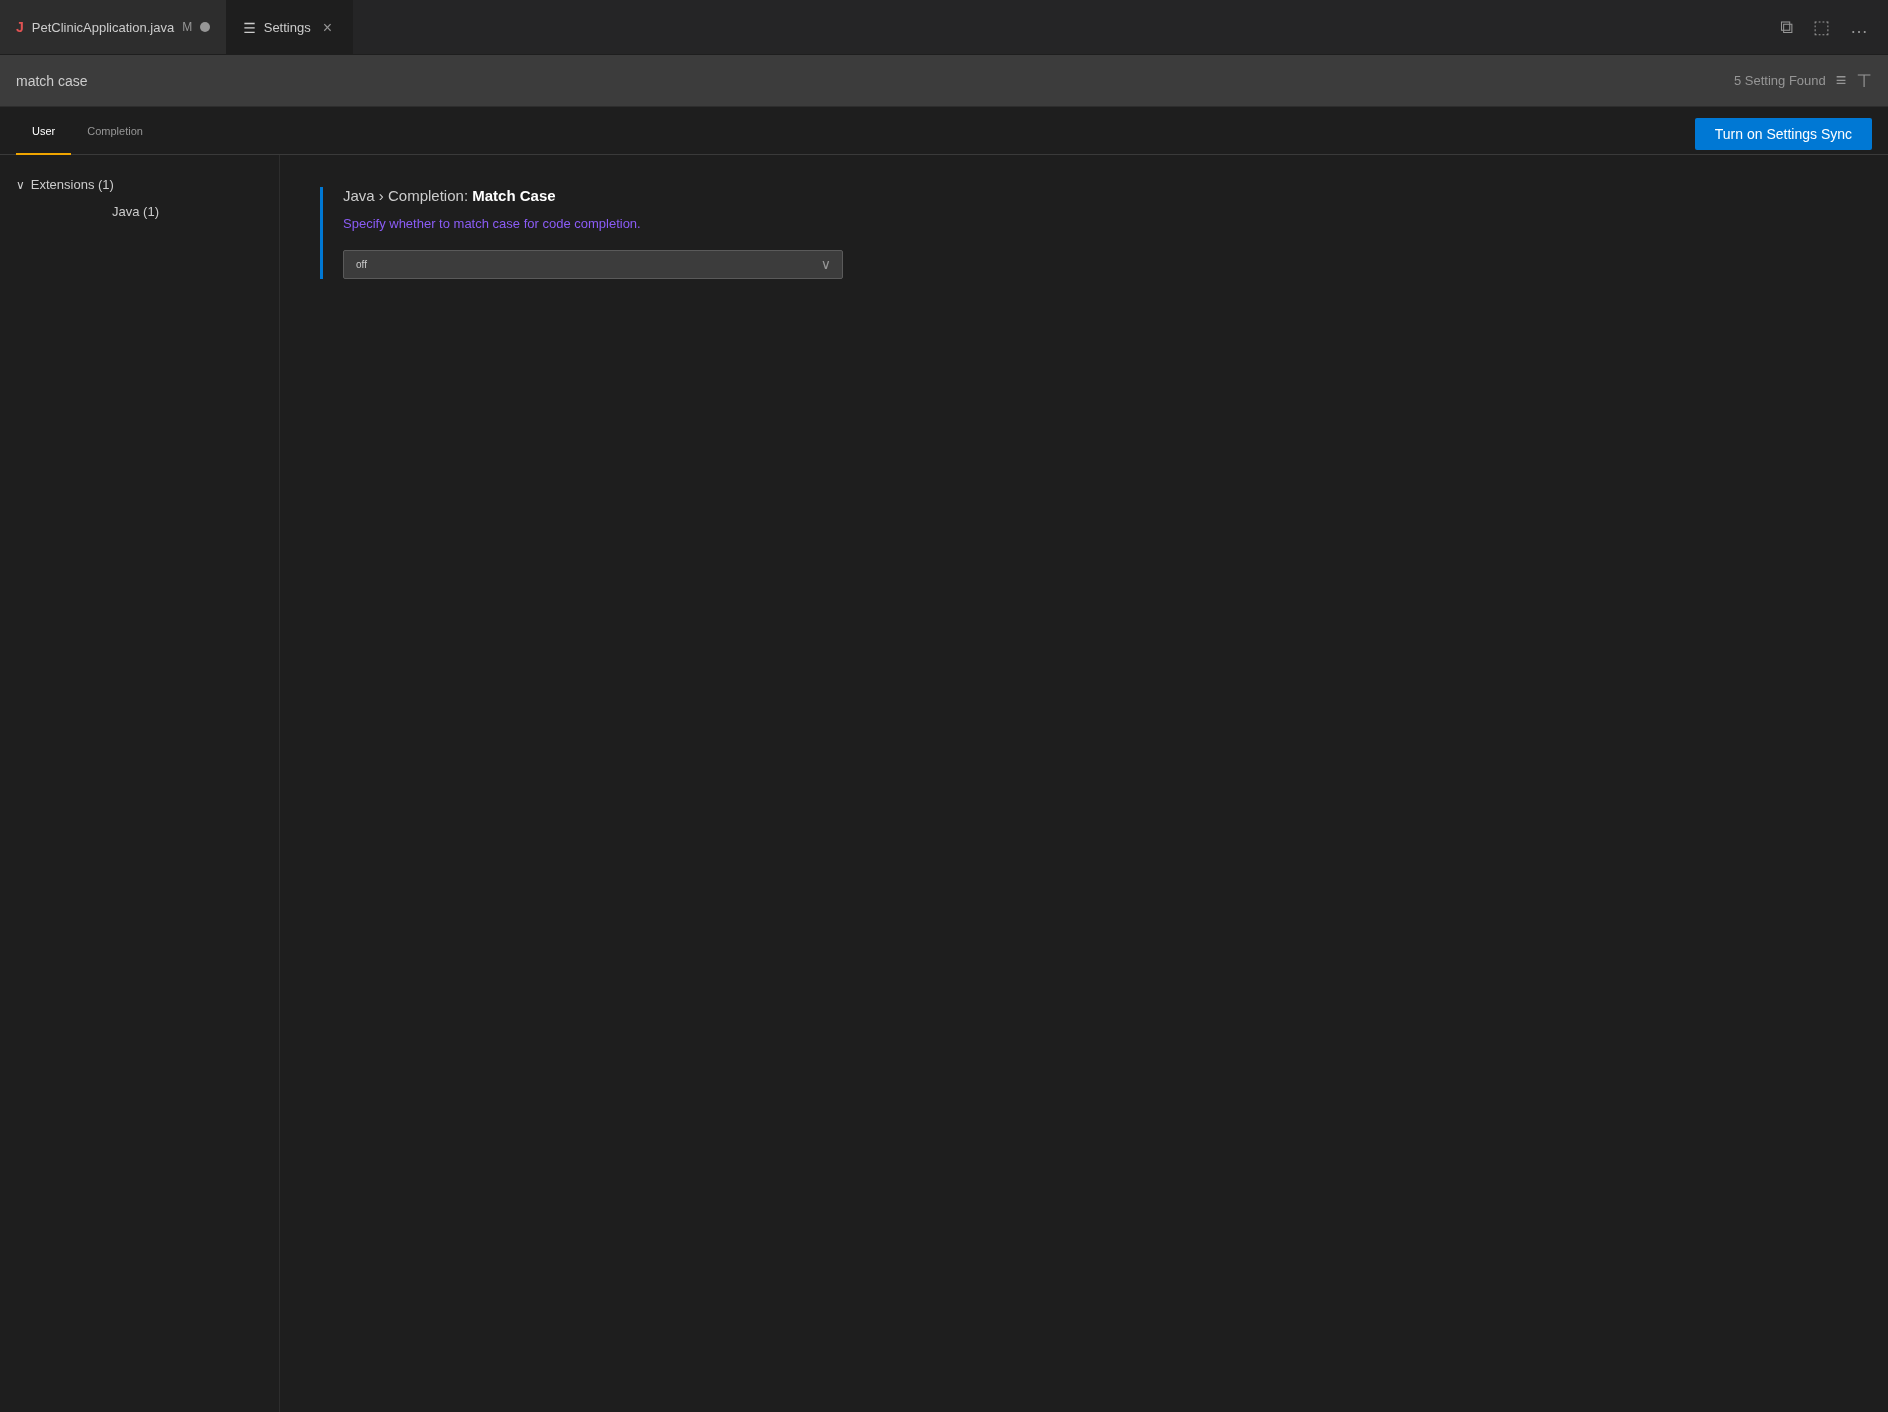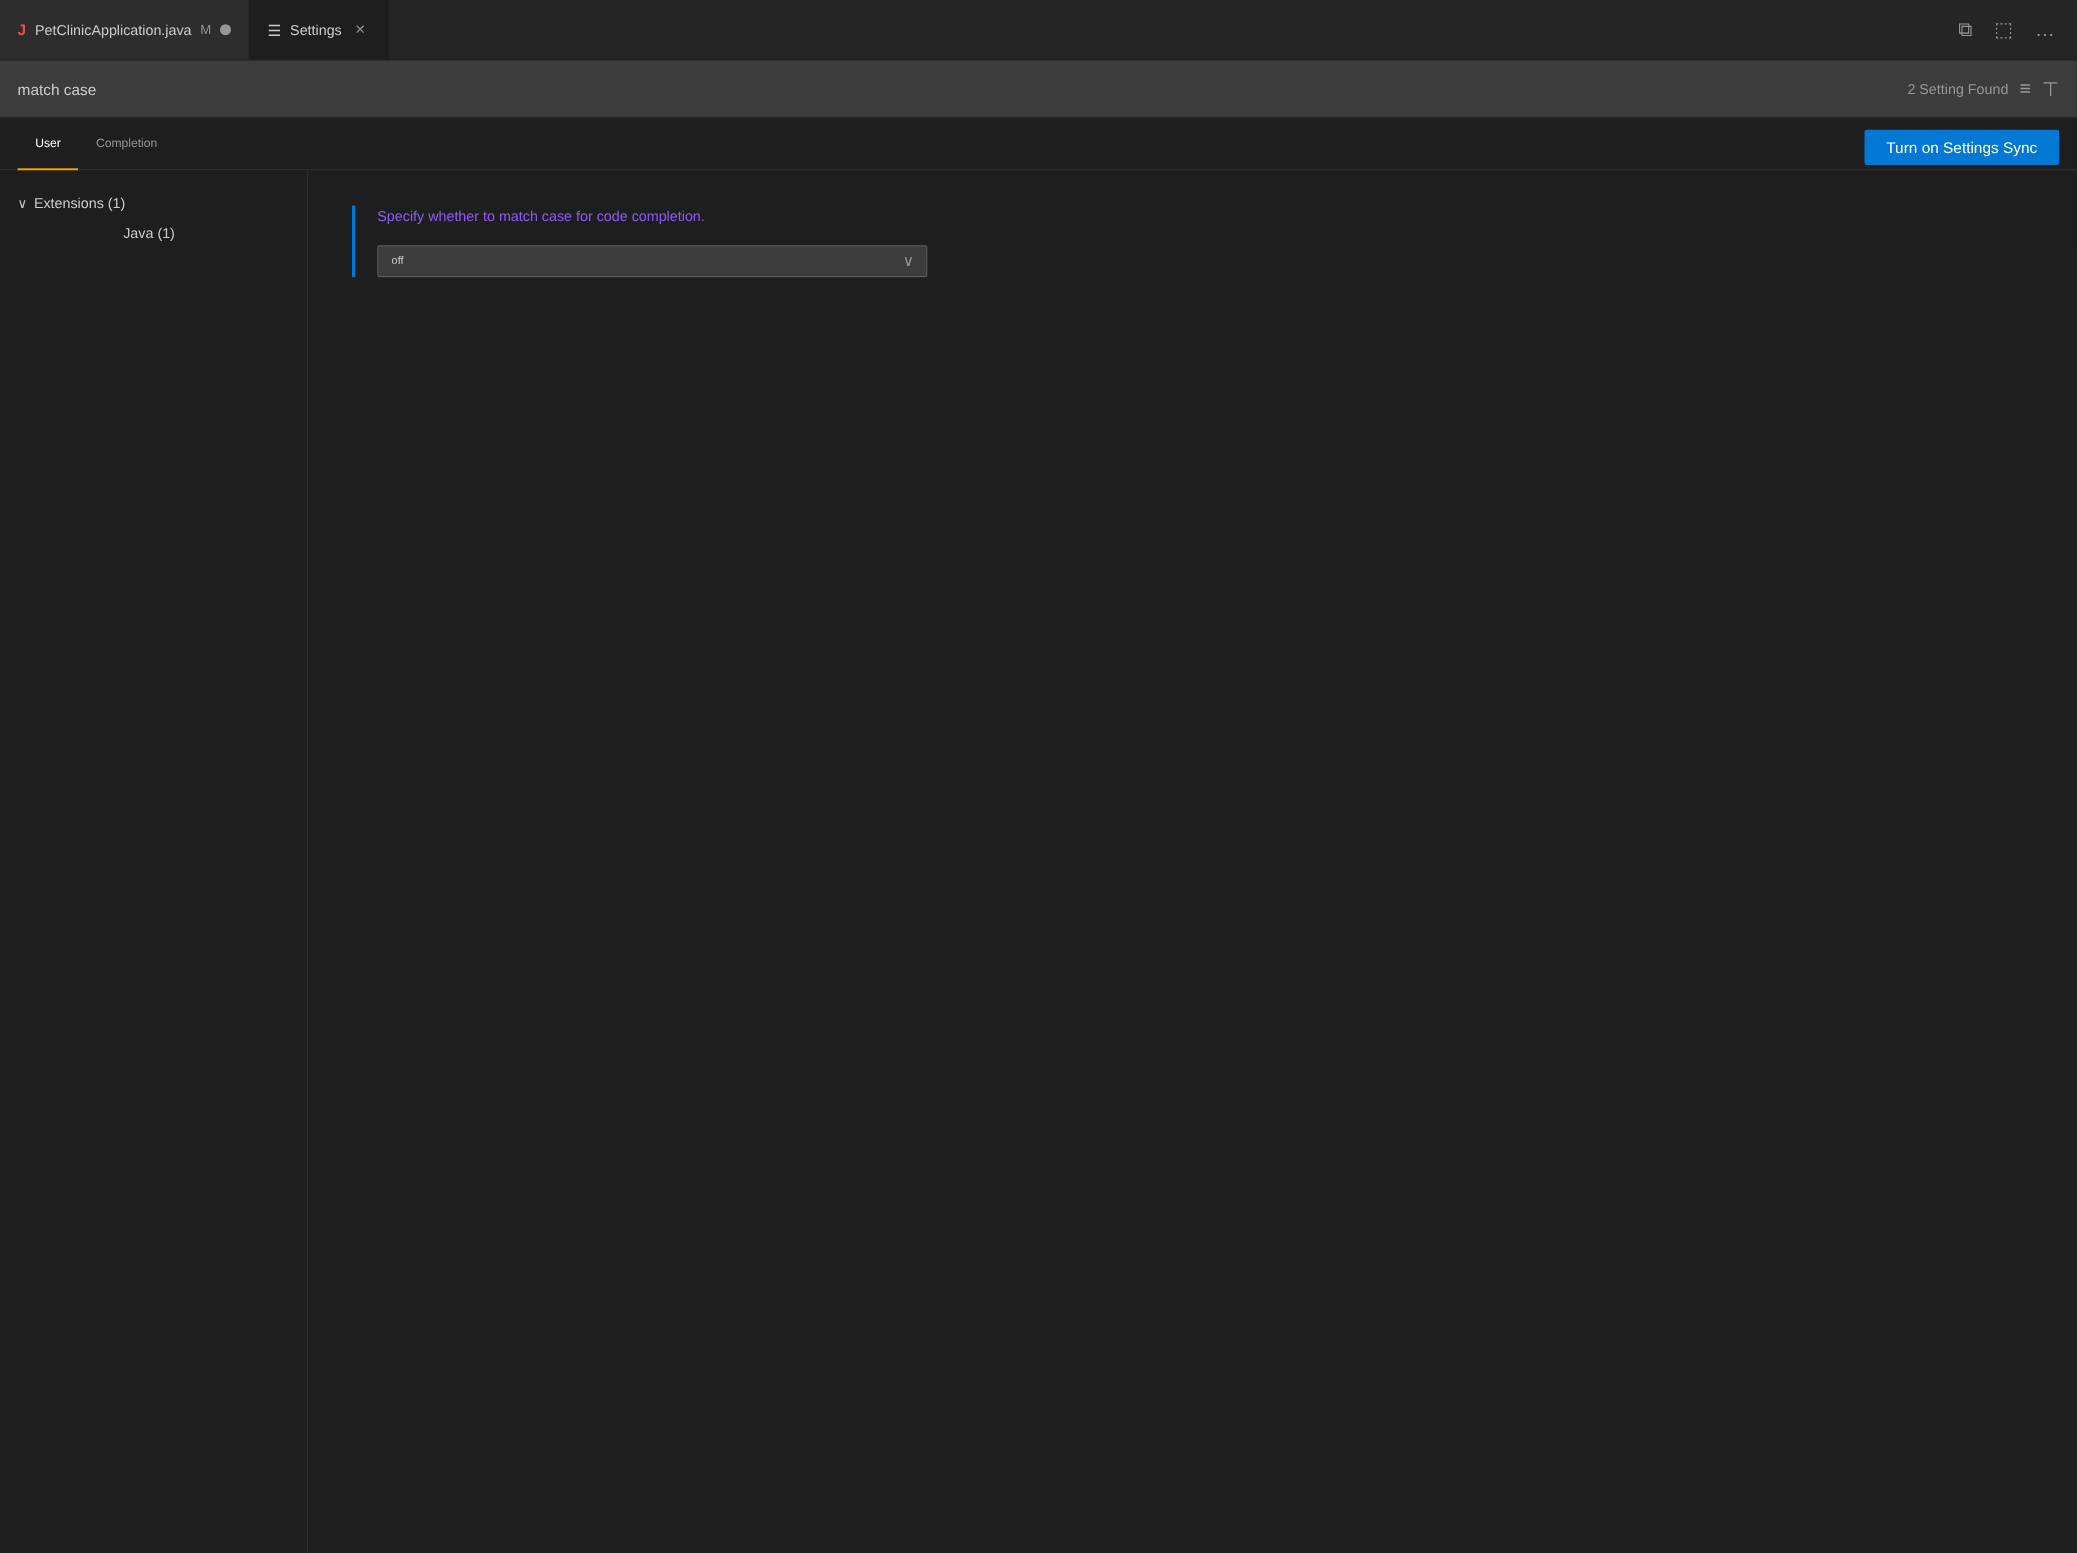--- a/index.html
+++ b/index.html
@@ -315,21 +315,21 @@
   <div class="tab-bar-right">
     <span class="icon-btn">⧉</span>
     <span class="icon-btn">⬚</span>
     <span class="icon-btn">…</span>
   </div>
 </div>
 
 <div class="search-bar">
   <input class="search-input" type="text" value="match case" placeholder="Search settings" style="">
   <div class="search-result-info">
-    <span>2 Setting Found</span>
+    <span>5 Setting Found</span>
     <span class="search-icon-btn" style="font-size:18px;">≡</span>
     <span class="search-icon-btn" style="font-size:18px;">⊤</span>
   </div>
 </div>
 
 <div class="tabs-row">
   <div class="tabs-left">
     <div class="settings-tab active">
       <span>User</span>
     </div>
@@ -349,20 +349,24 @@
         <span>Extensions (1)</span>
       </div>
       <div class="sidebar-item sub">
         <span>Java (1)</span>
       </div>
     </div>
   </div>
 
   <div class="content-area">
     <div class="setting-section">
+      <div class="setting-title">
+        <span>Java › Completion:</span>
+        <strong>Match Case</strong>
+      </div>
       <div class="setting-description">Specify whether to match case for code completion.</div>
       <div class="setting-select-wrapper">
         <select class="setting-select">
           <option value="off">off</option>
           <option value="on">on</option>
           <option value="firstLetter">firstLetter</option>
         </select>
         <span class="select-chevron">∨</span>
       </div>
     </div>

